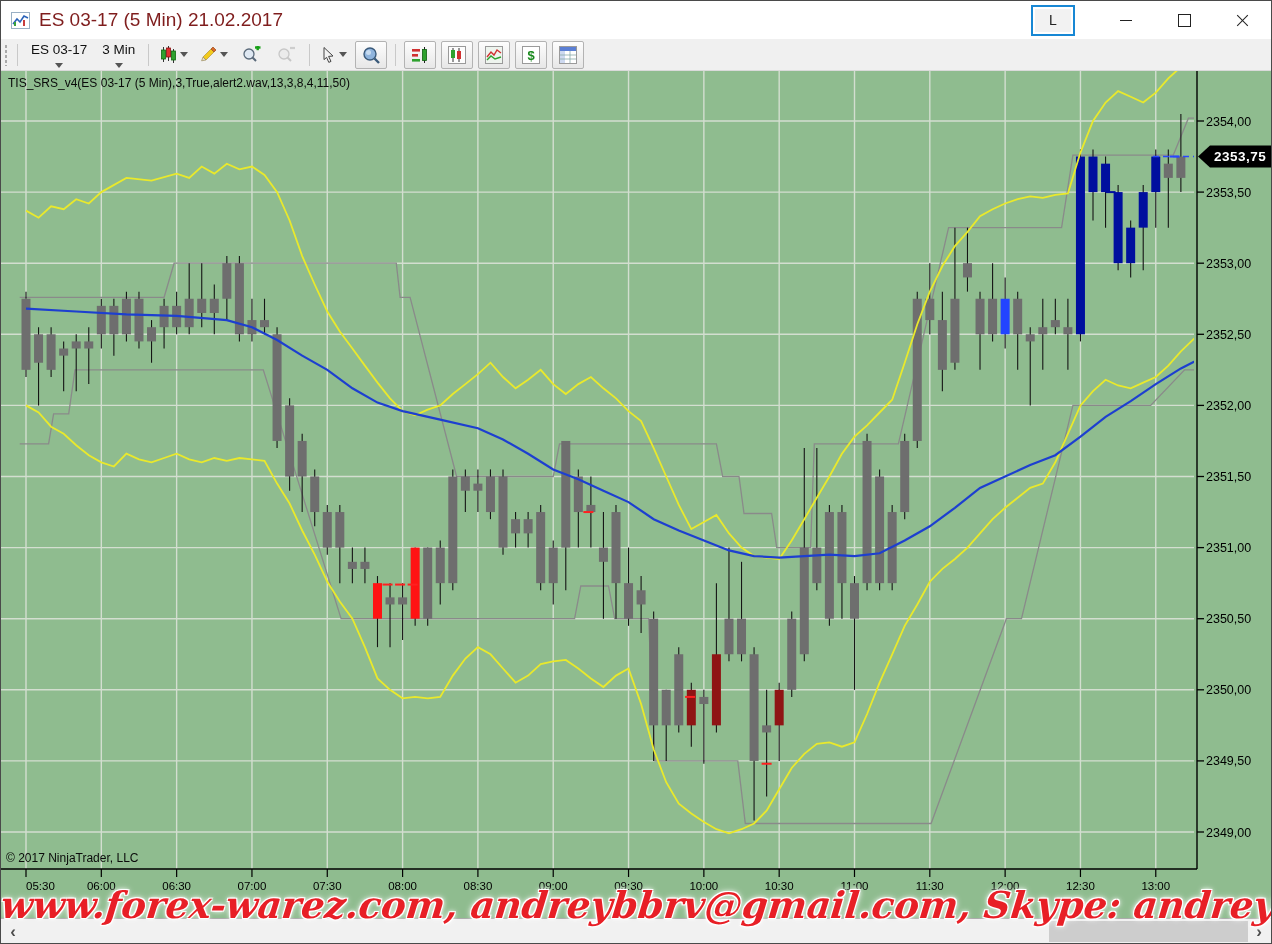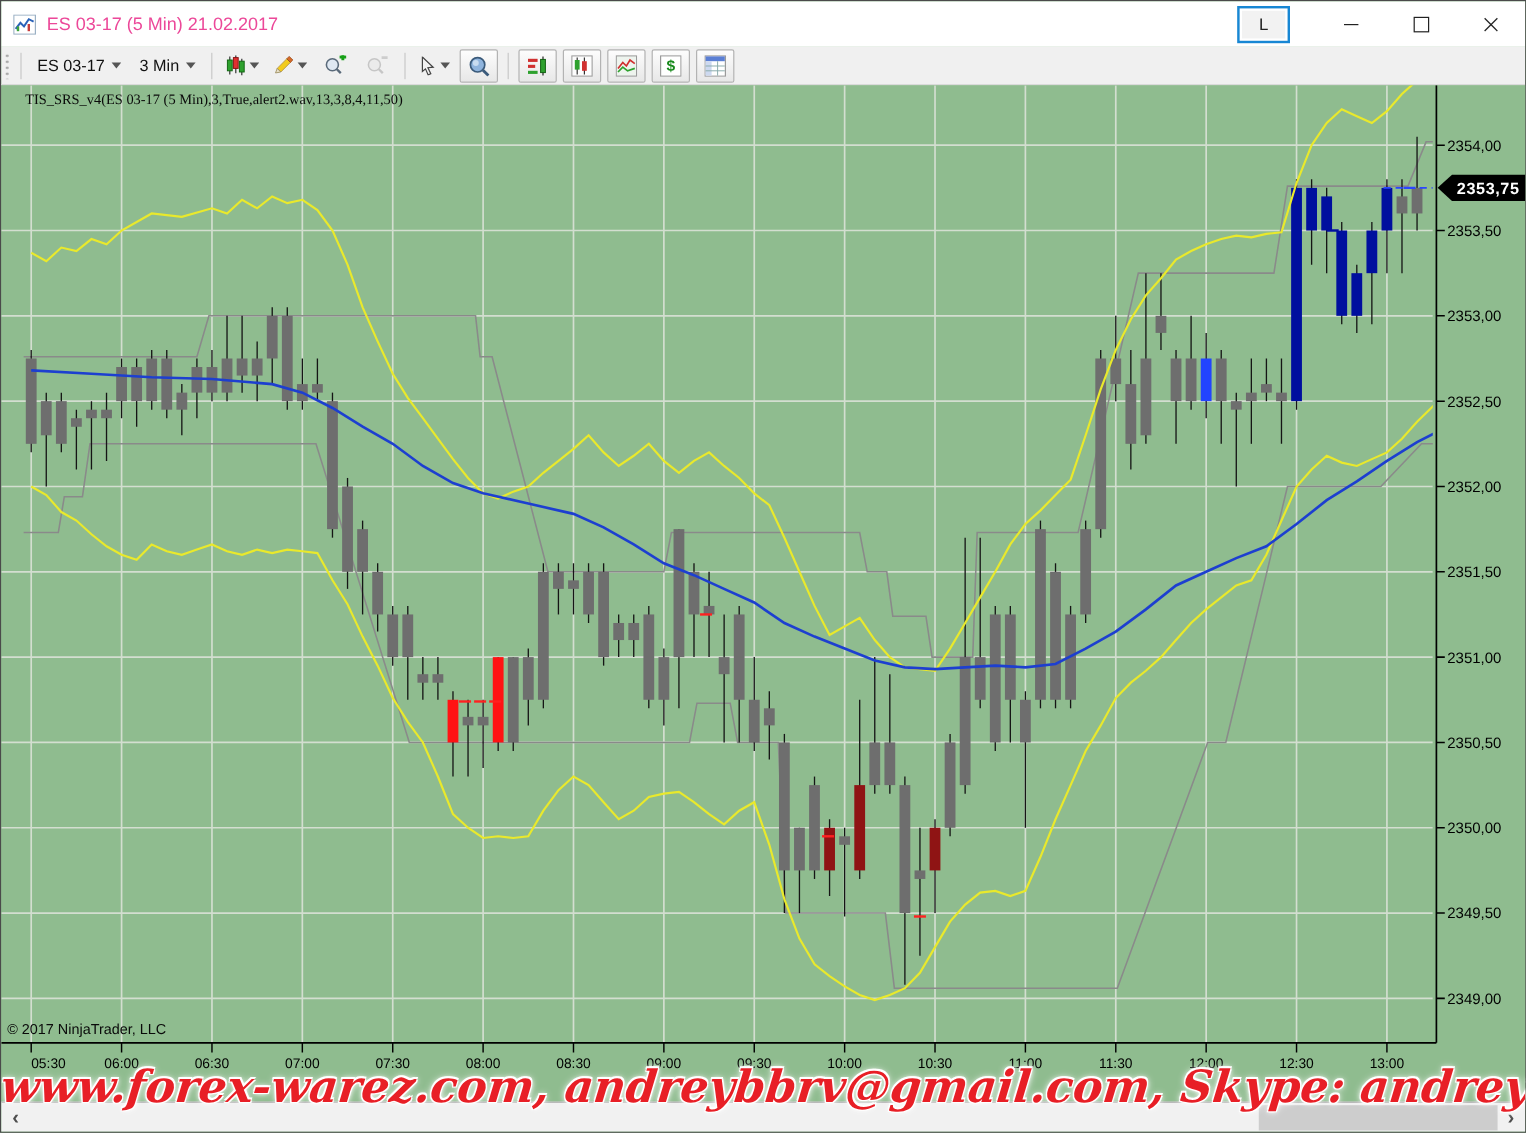--- a/index.html
+++ b/index.html
@@ -1,44 +1,44 @@
 <!DOCTYPE html>
 <html><head>
 <meta charset="utf-8">
 <style>
   html,body{margin:0;padding:0;background:#6b6b6b;}
   .stage{position:relative;width:1272px;height:944px;background:#8fbc8f;
          font-family:"Liberation Sans",sans-serif;border:1px solid #4a4a4a;box-sizing:border-box;overflow:hidden;}
   
   .titlebar{position:absolute;top:0;left:0;right:0;height:38px;background:#ffffff;
             display:flex;align-items:center;padding-left:10px;box-sizing:border-box;}
-  .title-text{font-size:15px;color:#ec4899;margin-left:9px;}
+  .title-text{font-size:19px;color:#7f1d1d;margin-left:9px;}
   .win-controls{margin-left:auto;display:flex;align-items:center;height:100%;}
   .link-btn{width:40px;height:27px;border:2px solid #1787d4;background:#f2f2f2;box-shadow:inset 0 0 0 2px #fff;
             display:flex;align-items:center;justify-content:center;font-size:14px;color:#222;margin-right:22px;cursor:default;}
   .wc{width:58px;height:100%;display:flex;align-items:center;justify-content:center;}
   .glyph-min{width:12px;height:1px;background:#222;display:block;}
   .glyph-max{width:11px;height:11px;border:1px solid #222;display:block;}
   .glyph-close{position:relative;width:13px;height:13px;display:block;}
   .glyph-close::before,.glyph-close::after{content:"";position:absolute;left:-1px;top:6px;width:15px;height:1px;background:#222;}
   .glyph-close::before{transform:rotate(45deg);} .glyph-close::after{transform:rotate(-45deg);}
   
   .toolbar{position:absolute;top:38px;left:0;right:0;height:32px;background:#f0f0f0;display:flex;align-items:center;
            gap:5px;padding-left:3px;border-bottom:1px solid #dadada;box-sizing:border-box;}
   .grip{width:4px;height:22px;background-image:radial-gradient(circle,#a9a9a9 36%,transparent 40%);background-size:4px 5px;margin-right:1px;}
   .sep{width:1px;height:22px;background:#c9c9c9;margin:0 3px;}
-  .tb-text{font-size:13.5px;color:#111;display:flex;align-items:center;gap:6px;padding:2px 5px;}
+  .tb-text{font-size:13.5px;color:#111;display:flex;align-items:center;gap:6px;padding:2px 5px;flex-direction:column;}
   .caret{width:0;height:0;border-left:4px solid transparent;border-right:4px solid transparent;border-top:5px solid #555;}
   .tb-btn{height:26px;min-width:24px;display:flex;align-items:center;justify-content:center;gap:3px;padding:0 3px;}
   .tb-btn.bordered{border:1px solid #b3b3b3;background:linear-gradient(#fdfdfd,#e7e7e7);border-radius:2px;}
   .disabled{opacity:.4;}
   
   #chart-svg{position:absolute;top:70px;left:0;}
   #chart-svg text{font-family:"Liberation Sans",sans-serif;}
-  .indicator-label{position:absolute;top:75px;left:20px;font-size:12px;color:#0a0a0a;z-index:3;font-family:Liberation Serif, serif;}
+  .indicator-label{position:absolute;top:75px;left:7px;font-size:12px;color:#0a0a0a;z-index:3;}
   .copyright{position:absolute;top:850px;left:5px;font-size:12px;color:#0a0a0a;z-index:3;}
   .watermark{position:absolute;top:882px;left:0;width:100%;text-align:center;z-index:6;pointer-events:none;
              font-family:"DejaVu Serif",serif;font-style:italic;font-weight:bold;font-size:37px;color:#e81f26;
              white-space:nowrap;transform:skewX(-6deg);
              text-shadow:0 0 2px #fff,0 0 4px #fff,0 0 7px #fff,1px 1px 0 #fff,-1px -1px 0 #fff,1px -1px 0 #fff,-1px 1px 0 #fff;}
   
   .scrollbar{position:absolute;left:0;right:0;top:917px;height:26px;background:#f1f1f1;border-top:1px solid #ababab;box-sizing:border-box;z-index:4;}
   .sb-arrow{position:absolute;top:0;width:24px;height:100%;display:flex;align-items:center;justify-content:center;
             color:#4d4d4d;font-size:17px;font-weight:bold;}
   .sb-arrow.left{left:0;} .sb-arrow.right{right:0;}

